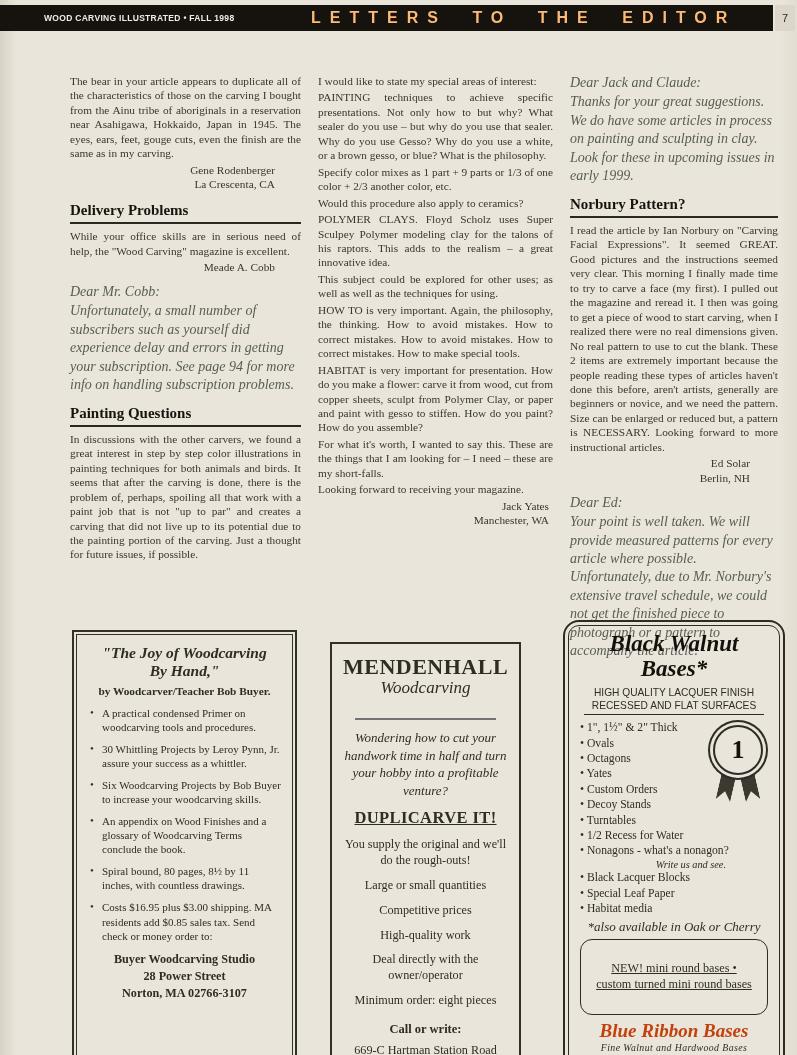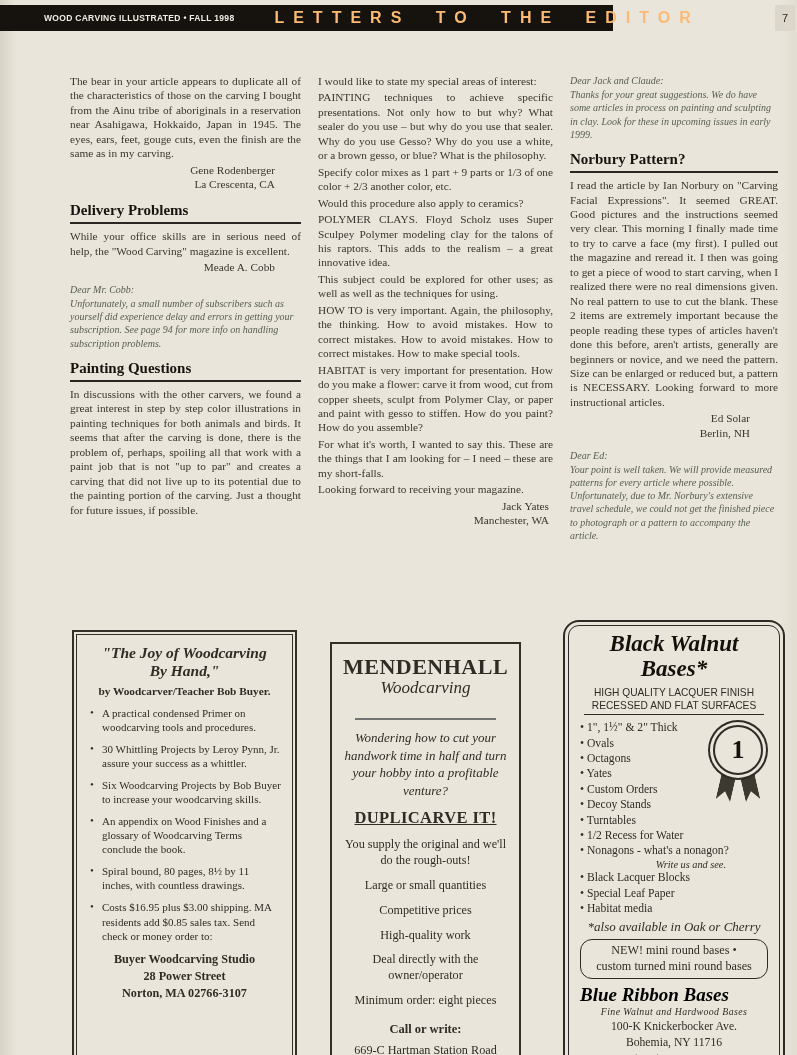--- a/index.html
+++ b/index.html
@@ -6,21 +6,21 @@
   html,body { width:797px; height:1055px; }
   body {
     position: relative;
     overflow: hidden;
     background: linear-gradient(90deg, #d6d2c5 0px, #e9e5da 16px, #e9e5da 780px, #e2ddd1 797px);
     font-family: "Liberation Serif", serif;
     color: #39362f;
   }
   
   .topbar {
-    position: absolute; top: 5px; left: 0; width: 613px; height: 26px;
+    position: absolute; top: 5px; left: 0; width: 773px; height: 26px;
     background: #16130e; display: flex; align-items: center;
   }
   .mag-title {
     margin-left: 44px; color: #efede4;
     font-family: "Liberation Sans", sans-serif; font-weight: bold;
     font-size: 8.5px; letter-spacing: .3px; white-space: nowrap;
   }
   .section-title {
     flex: 1; text-align: center; color: #fdba74;
     font-family: "Liberation Sans", sans-serif; font-weight: bold;
@@ -41,21 +41,21 @@
   .colA { width: 231px; } .colB { width: 235px; } .colC { width: 208px; }
   .para { margin: 0 0 2px; }
   .sig { text-align: right; margin: 2px 0 7px; line-height: 1.3; }
   .colA .sig { padding-right: 26px; }
   .colB .sig { padding-right: 4px; }
   .colC .sig { padding-right: 28px; }
   .lh {
     font-size: 15px; font-weight: bold; color: #17140f; text-align: left;
     border-bottom: 2px solid #2a2722; padding-bottom: 2px; margin: 9px 0 5px;
   }
-  .reply { font-style: italic; color: #585d52; margin: 8px 0 6px; text-align: left; font-size: 10px; line-height: 1.32; }
+  .reply { font-style: italic; color: #585d52; margin: 8px 0 6px; text-align: left; font-size: 14px; line-height: 1.32; }
   .reply .sal { margin-bottom: 1px; }
   
   .ad { position: absolute; color: #2f2c26; }
   .ad1 { left: 72px; top: 630px; width: 225px; height: 470px; border: 2px solid #33302a; padding: 2px; }
   .ad1-inner { border: 1px solid #33302a; height: 100%; padding: 9px 11px; }
   .ad1 .title { text-align: center; font-weight: bold; font-style: italic; font-size: 15.5px; line-height: 1.18; }
   .ad1 .byline { text-align: center; font-weight: bold; font-size: 11.3px; margin: 4px 0 9px; }
   .ad1 ul { list-style: none; }
   .ad1 li { position: relative; padding-left: 14px; margin-bottom: 8px; font-size: 11px; line-height: 1.28; text-align: left; }
   .ad1 li::before { content: "•"; position: absolute; left: 2px; top: -1px; }
@@ -70,22 +70,22 @@
   .ad2 .addr div { font-size: 12.2px; line-height: 1.38; }
   .ad3 { left: 563px; top: 620px; width: 222px; height: 480px; border: 2px solid #2e2b26; border-radius: 16px; padding: 3px; }
   .ad3-inner { border: 1px solid #2e2b26; border-radius: 11px; height: 100%; padding: 6px 11px; position: relative; }
   .bw-title { text-align: center; font-style: italic; font-weight: bold; font-size: 23px; line-height: 1.08; color: #14110c; }
   .bw-sub { text-align: center; font-family: "Liberation Sans", sans-serif; font-size: 10.2px; line-height: 1.3;
             border-bottom: 1px solid #2e2b26; padding-bottom: 2px; margin: 4px 4px 5px; }
   .bw-list { list-style: none; font-size: 11.6px; line-height: 1.33; text-align: left; }
   .bw-list li::before { content: "• "; }
   .bw-list .nn { font-style: italic; font-size: 10.3px; text-align: right; padding-right: 42px; line-height: 1.1; }
   .bw-foot { font-style: italic; font-size: 13px; text-align: center; margin: 3px 0 4px; }
-  .mini-box { border: 1.5px solid #2e2b26; border-radius: 12px; text-align: center; font-size: 12.2px; padding: 3px 2px; margin: 2px 0 5px; line-height: 1.3; }
-  .br-name { font-weight: bold; font-style: italic; font-size: 19px; color: #000000; }
+  .mini-box { border: 1.5px solid #2e2b26; border-radius: 12px; text-align: center; font-size: 12.2px; padding: 21px 2px; margin: 2px 0 5px; line-height: 1.3; text-decoration: underline; }
+  .br-name { text-align: center; font-weight: bold; font-style: italic; font-size: 19px; color: #c2410c; }
   .br-tag { text-align: center; font-style: italic; font-size: 9.8px; letter-spacing: .4px; margin-bottom: 2px; }
   .br-addr, .br-cat { text-align: center; font-size: 11.7px; line-height: 1.32; }
   .br-phone, .br-fax { text-align: center; font-weight: bold; font-size: 13.3px; line-height: 1.3; }
   
   .ribbon { position: absolute; right: 9px; top: 94px; width: 64px; }
   .rib-circle {
     position: relative; z-index: 2; width: 50px; height: 50px; margin: 5px auto 0;
     border: 2px solid #2e2b26; border-radius: 50%; background: #e9e5da;
     box-shadow: 0 0 0 3px #e9e5da, 0 0 0 5px #2e2b26;
     display: flex; align-items: center; justify-content: center;

